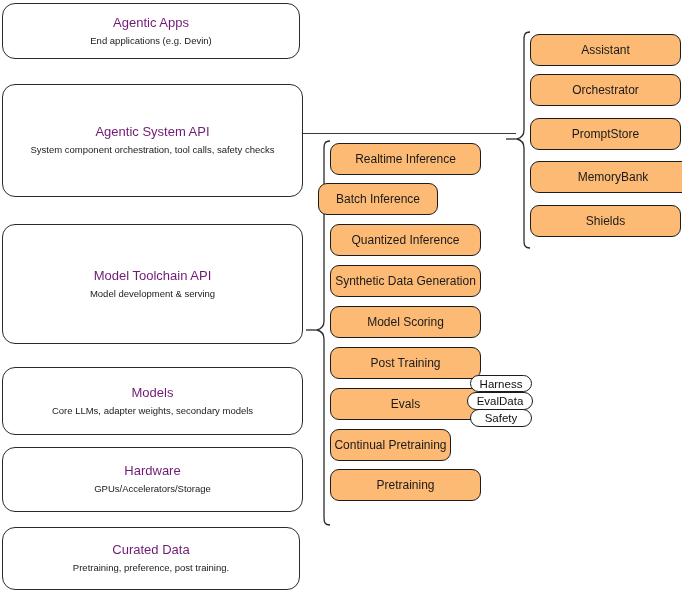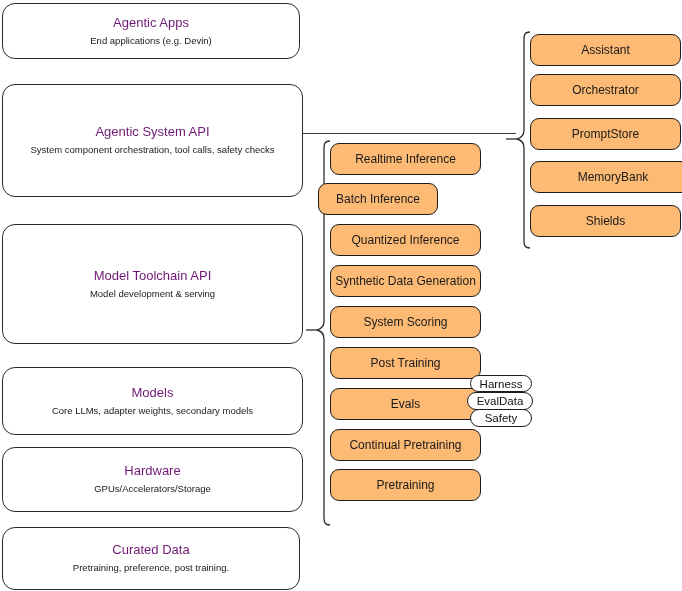--- a/index.html
+++ b/index.html
@@ -157,29 +157,29 @@
   <div class="cap-box" id="tc-1" style="left: 318px; top: 183px; width: 120px; height: 32px;">
     <span>Batch Inference</span>
   </div>
   <div class="cap-box" id="tc-2" style="left: 330px; top: 224px; width: 151px; height: 32px;">
     <span>Quantized Inference</span>
   </div>
   <div class="cap-box" id="tc-3" style="left: 330px; top: 265px; width: 151px; height: 32px;">
     <span>Synthetic Data Generation</span>
   </div>
   <div class="cap-box" id="tc-4" style="left: 330px; top: 306px; width: 151px; height: 32px;">
-    <span>System Scoring</span>
+    <span>Model Scoring</span>
   </div>
   <div class="cap-box" id="tc-5" style="left: 330px; top: 347px; width: 151px; height: 32px;">
     <span>Post Training</span>
   </div>
   <div class="cap-box" id="tc-6" style="left: 330px; top: 388px; width: 151px; height: 32px;">
     <span>Evals</span>
   </div>
-  <div class="cap-box" id="tc-7" style="left: 330px; top: 429px; width: 151px; height: 32px;">
+  <div class="cap-box" id="tc-7" style="left: 330px; top: 429px; width: 121px; height: 32px;">
     <span>Continual Pretraining</span>
   </div>
   <div class="cap-box" id="tc-8" style="left: 330px; top: 469px; width: 151px; height: 32px;">
     <span>Pretraining</span>
   </div>
 
   <div class="tag-pill" id="tag-0" style="left: 470px; top: 375px; width: 62px; height: 17px;">
     <span>Harness</span>
   </div>
   <div class="tag-pill" id="tag-1" style="left: 467px; top: 392px; width: 66px; height: 18px;">

